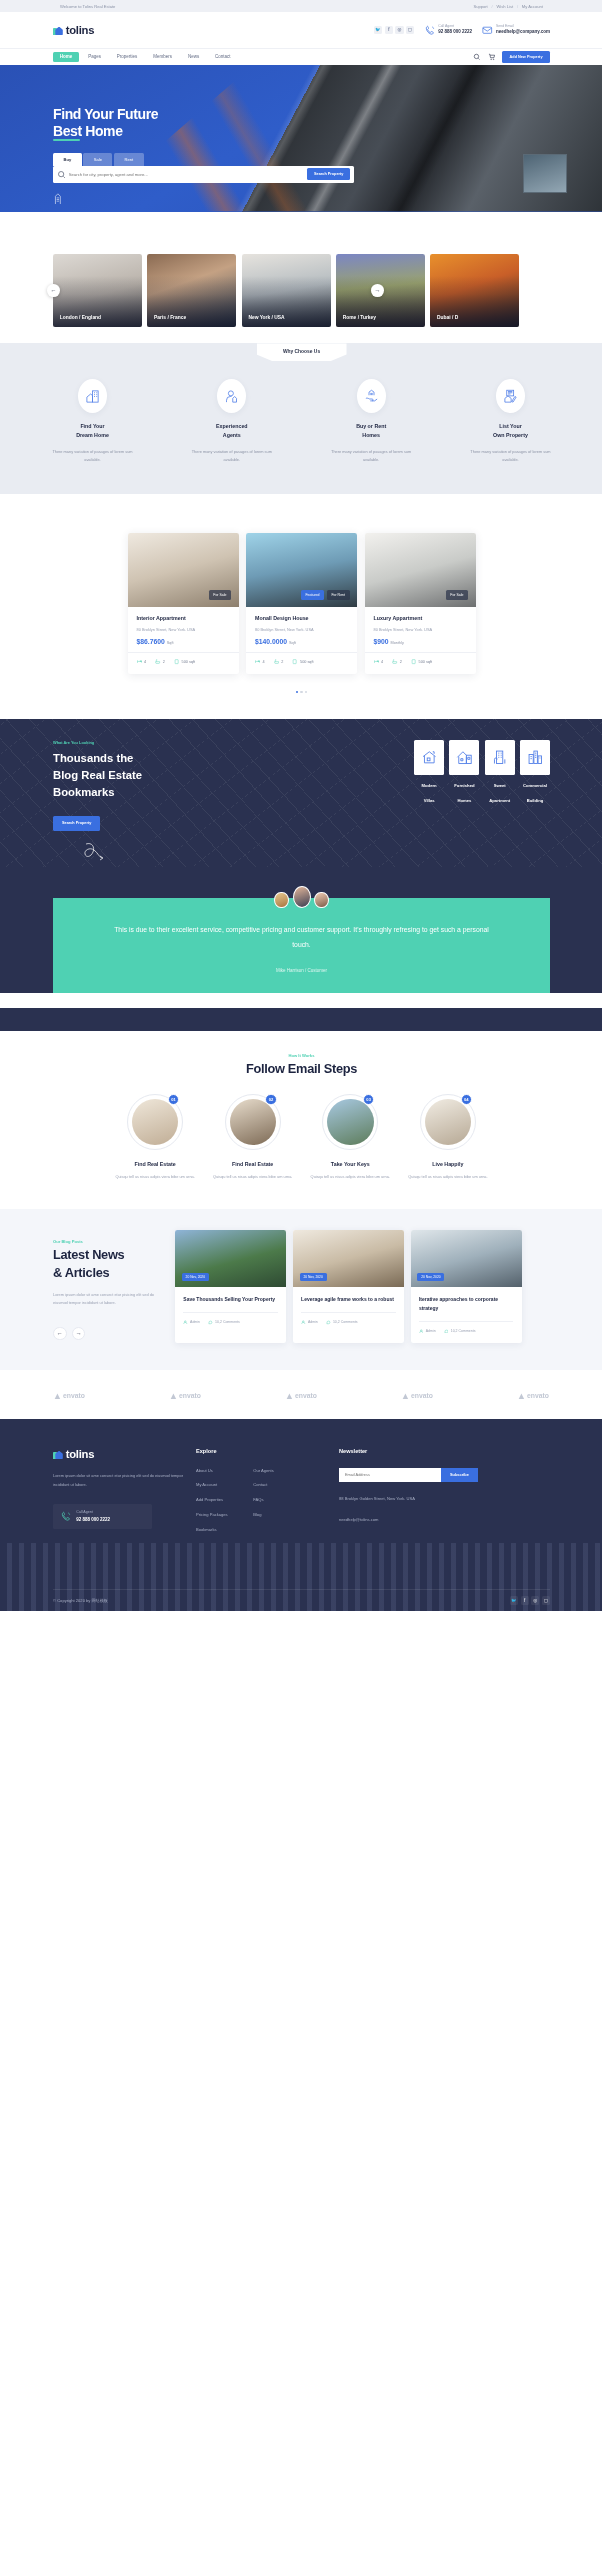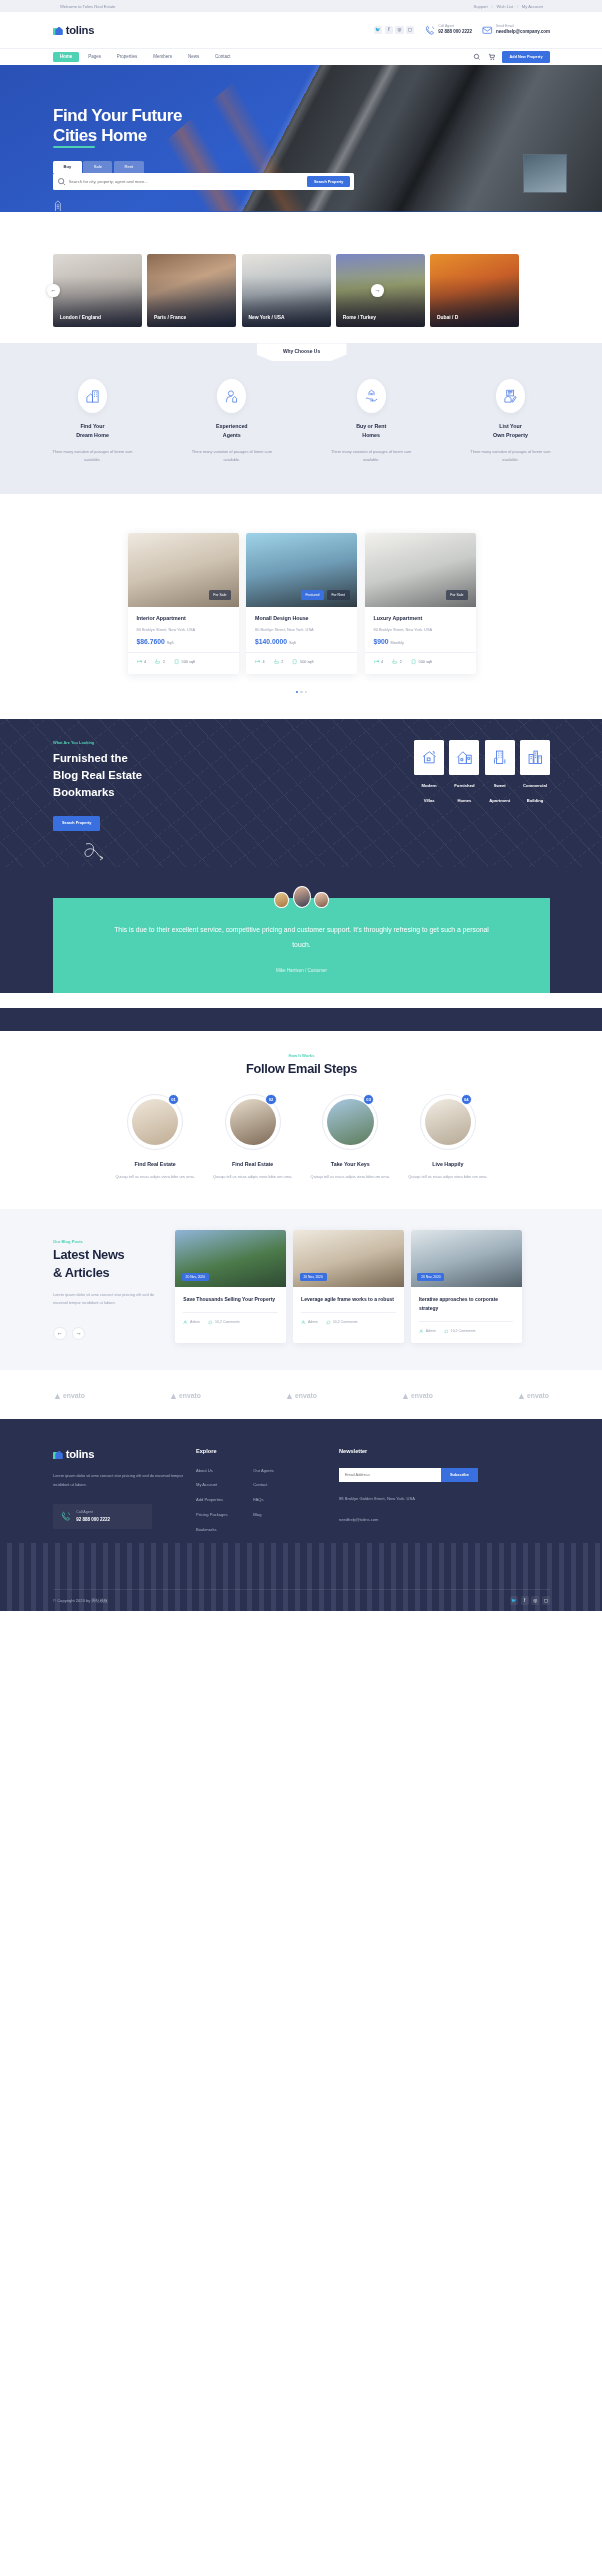--- a/index.html
+++ b/index.html
@@ -56,21 +56,21 @@
     background:
       linear-gradient(118deg, transparent 46%, rgba(255,255,255,.20) 47.6%, transparent 49%),
       linear-gradient(118deg, transparent 56%, rgba(255,255,255,.32) 57.5%, transparent 59%),
       linear-gradient(118deg, transparent 68%, rgba(0,0,0,.25) 70%, transparent 72%),
       linear-gradient(60deg, transparent 30%, rgba(210,105,40,.45) 33%, transparent 36%),
       linear-gradient(60deg, transparent 40%, rgba(210,105,40,.3) 42%, transparent 45%);
     clip-path: polygon(42% 0, 100% 0, 100% 100%, 14% 100%); }
   .hero-win { position:absolute; right:36px; top:89px; width:44px; height:39px;
               background:linear-gradient(160deg,#4e6474,#93a7b4); border:1.5px solid #5b6a76; }
   .hero-in { position:relative; z-index:3; padding:41px 0 0 53px; }
-  .hero-title { font-size:17px; font-weight:bold; color:#fff; line-height:1.22; letter-spacing:-0.4px; }
+  .hero-title { font-size:14px; font-weight:bold; color:#fff; line-height:1.22; letter-spacing:-0.4px; }
   .hero-title .ul { position:relative; display:inline-block; }
   .hero-title .ul:after { content:""; position:absolute; left:0; right:1.5px; bottom:-0.8px;
                           height:1.5px; background:#4fd1b3; border-radius:1.5px; }
   .tabs { display:flex; margin-top:13.6px; }
   .tab { font-size:4.1px; padding:3.8px 10.5px; color:#fff; background:rgba(255,255,255,.28);
          border-radius:1.5px 1.5px 0 0; margin-right:1.5px; }
   .tab.active { background:#fff; color:#2b3249; font-weight:600; }
   .searchbar { display:flex; align-items:center; background:#fff; border-radius:1.5px;
                height:16.6px; width:301px; padding:0 3.8px; }
   .search-ico { width:9px; height:9px; color:#5a6275; display:flex; align-items:center; justify-content:center; }
@@ -346,21 +346,21 @@
       <button class="btn-add">Add New Property</button>
     </div>
   </div>
 
   <div class="hero">
     <div class="hero-photo"></div>
     <div class="hero-win"></div>
     <div class="hero-in">
       <div class="hero-title">
         <div>Find Your Future</div>
-        <div><span class="ul">Cities</span><span> Home</span></div>
+        <div><span class="ul">Best</span><span> Home</span></div>
       </div>
       <div class="tabs">
         <div class="tab active">Buy</div>
         <div class="tab">Sale</div>
         <div class="tab">Rent</div>
       </div>
       <div class="searchbar">
         <div class="search-ico">
           <svg viewBox="0 0 24 24" fill="none" stroke="currentColor" stroke-width="2">
               <circle cx="11" cy="11" r="7"></circle>
@@ -579,21 +579,21 @@
       <div class="dot"></div>
       <div class="dot"></div>
     </div>
   </div>
 
   <div class="services">
     <div class="srv-row">
       <div class="srv-left">
         <div class="srv-eyebrow">What Are You Looking</div>
         <div class="srv-title">
-          <div>Furnished the</div>
+          <div>Thousands the</div>
           <div>Blog Real Estate</div>
           <div>Bookmarks</div>
         </div>
         <button class="srv-btn">Search Property</button>
         <div class="swirl">
           <svg viewBox="0 0 60 50" fill="none" stroke="currentColor" stroke-width="1.4">
               <path d="M18 6c12-4 18 6 14 16s-14 12-16 4 10-14 18-8 10 14 16 16"></path>
               <path d="M46 30l6 4-6 4"></path>
             </svg>
         </div>

